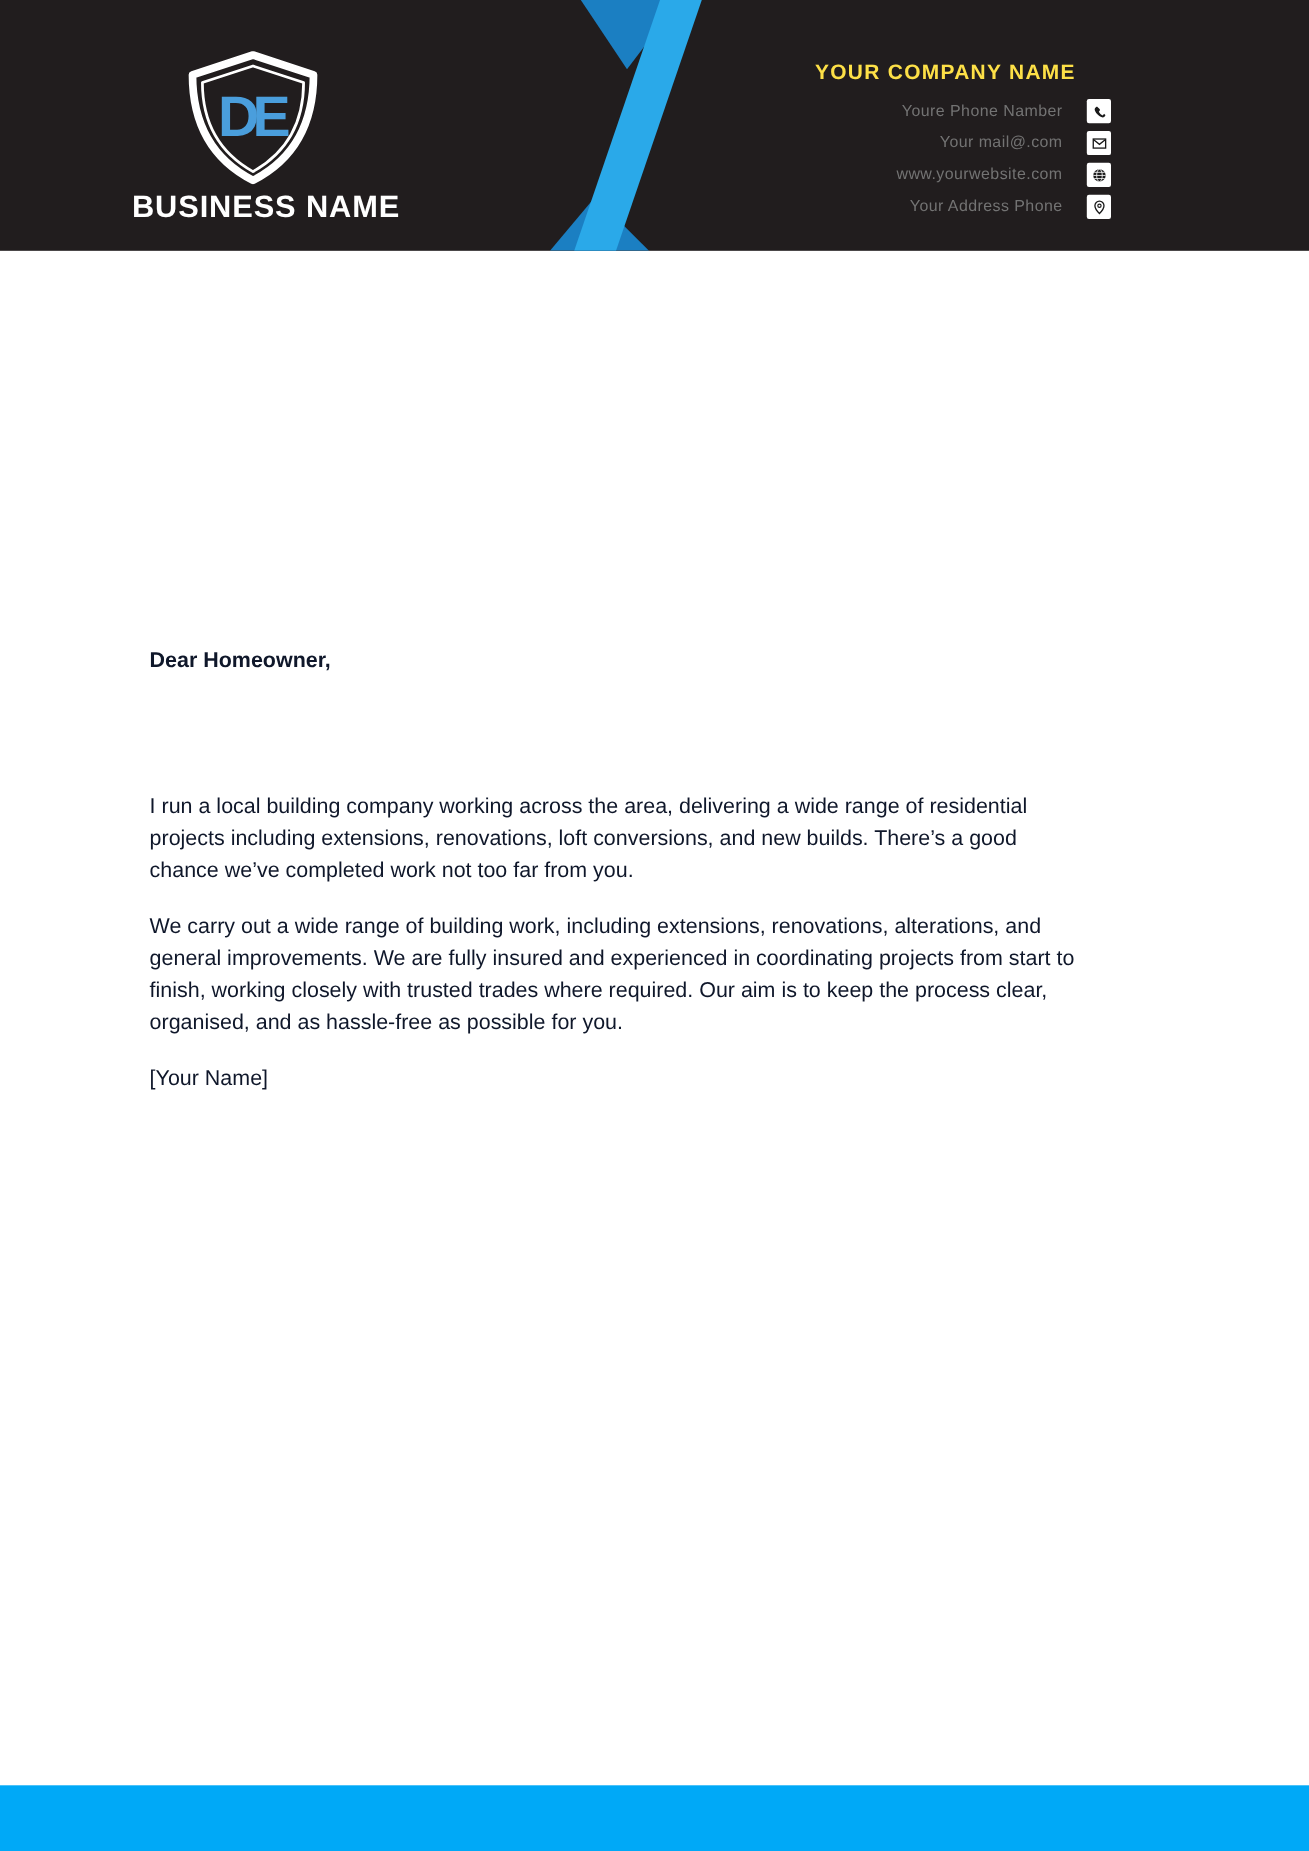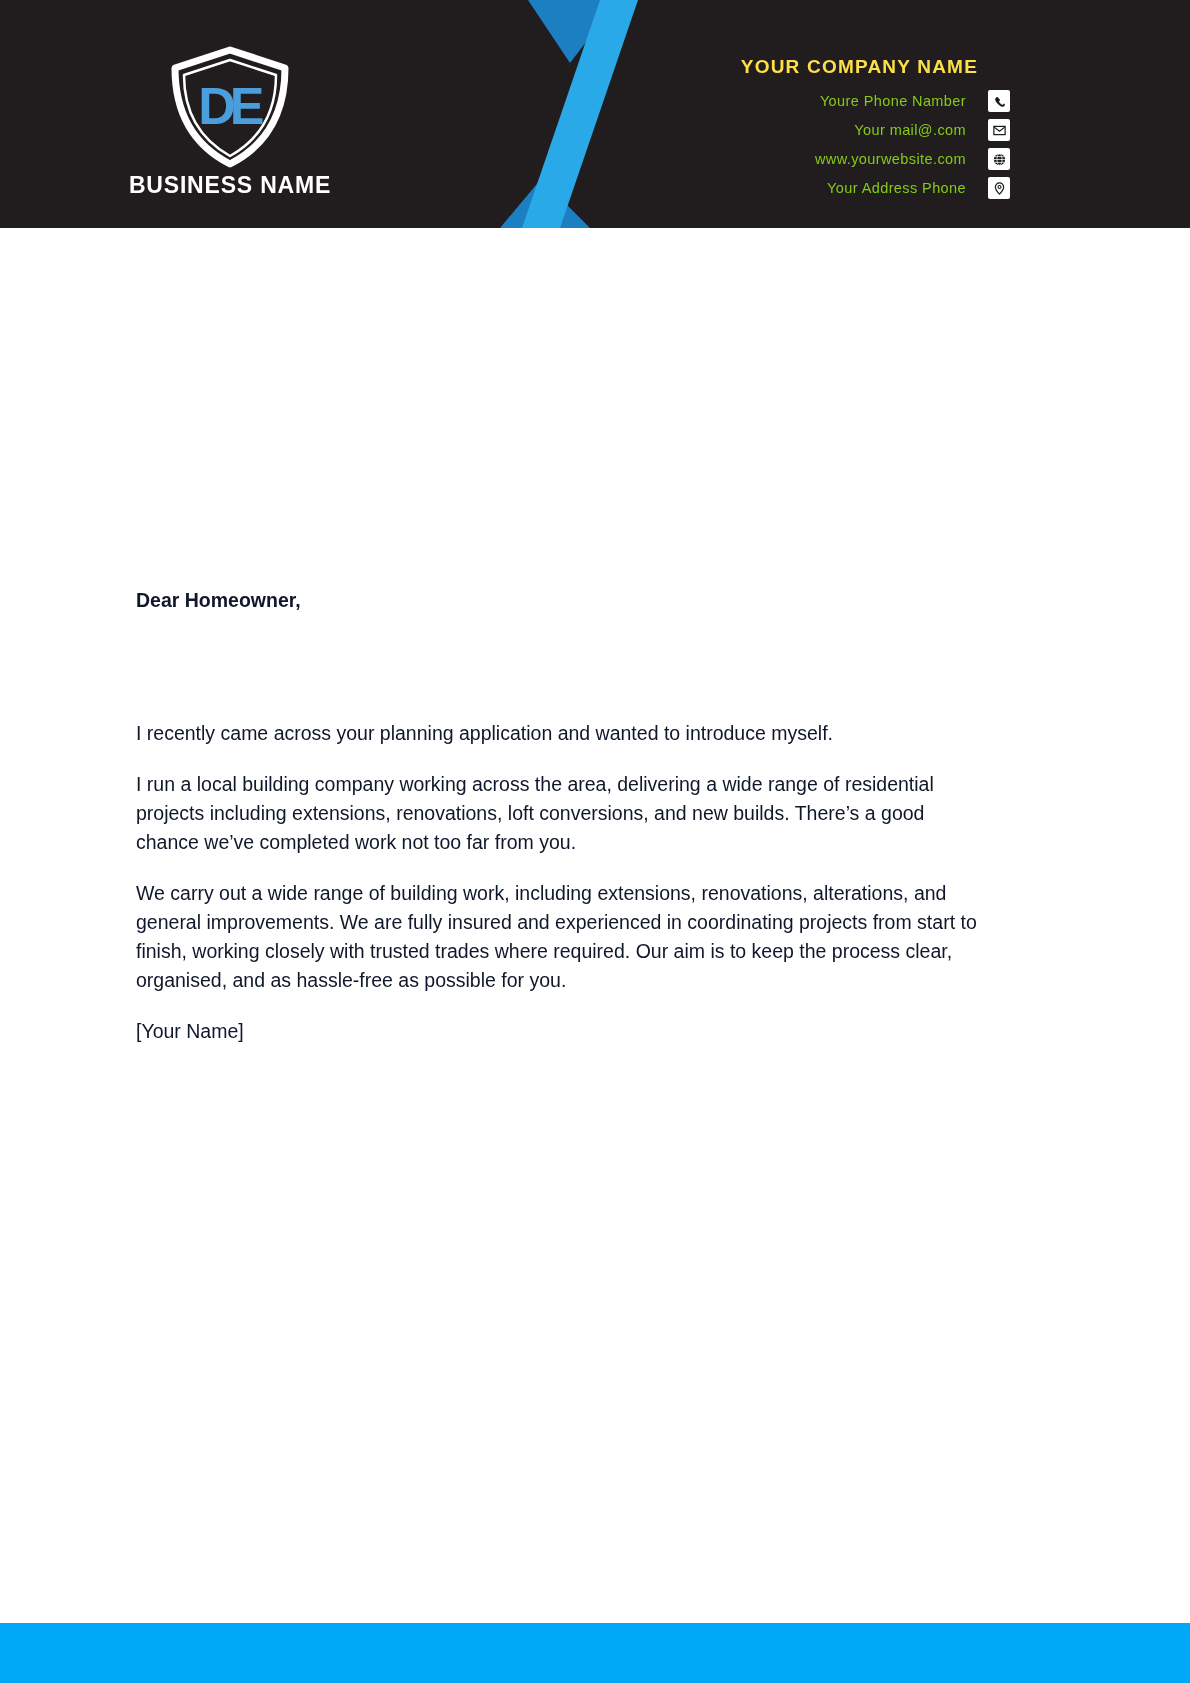--- a/index.html
+++ b/index.html
@@ -35,21 +35,21 @@
     left: 120px;
     width: 220px;
     height: 228px;
     text-align: center;
   }
   .shield {
     display: block;
     margin: 46px auto 4px auto;
   }
   .business-name {
-    font-size: 23px;
+    font-size: 28px;
     font-weight: bold;
     letter-spacing: 0.8px;
     color: #ffffff;
     white-space: nowrap;
   }
   .company-block {
     position: absolute;
     top: 56px;
     right: 212px;
     text-align: right;
@@ -64,21 +64,21 @@
   }
   .contact-row {
     display: flex;
     align-items: center;
     justify-content: flex-end;
     margin-bottom: 7px;
     height: 22px;
   }
   .contact-label {
     font-size: 14.5px;
-    color: #84cc16;
+    color: #737373;
     letter-spacing: 0.4px;
     margin-right: 12px;
     white-space: nowrap;
   }
   .contact-icon {
     width: 22px;
     height: 22px;
     background: #ffffff;
     border-radius: 2px;
     display: flex;
@@ -182,21 +182,20 @@
             <path d="M10 2.5 C6.9 2.5 4.5 4.9 4.5 8 C4.5 12 10 17.5 10 17.5 C10 17.5 15.5 12 15.5 8 C15.5 4.9 13.1 2.5 10 2.5 Z" fill="none" stroke="#1a1a1a" stroke-width="1.6"></path>
             <circle cx="10" cy="8" r="2" fill="none" stroke="#1a1a1a" stroke-width="1.4"></circle>
           </svg>
         </span>
       </div>
     </div>
   </div>
 
   <div class="letter">
     <p class="greeting">Dear Homeowner,</p>
-    <p class="para">I recently came across your planning application and wanted to introduce myself.</p>
     <p class="para">I run a local building company working across the area, delivering a wide range of residential projects including extensions, renovations, loft conversions, and new builds. There’s a good chance we’ve completed work not too far from you.</p>
     <p class="para">We carry out a wide range of building work, including extensions, renovations, alterations, and general improvements. We are fully insured and experienced in coordinating projects from start to finish, working closely with trusted trades where required. Our aim is to keep the process clear, organised, and as hassle-free as possible for you.</p>
     <p class="signature">[Your Name]</p>
   </div>
 
   <div class="footer-bar"></div>
 
 </div>
 
 </body></html>

